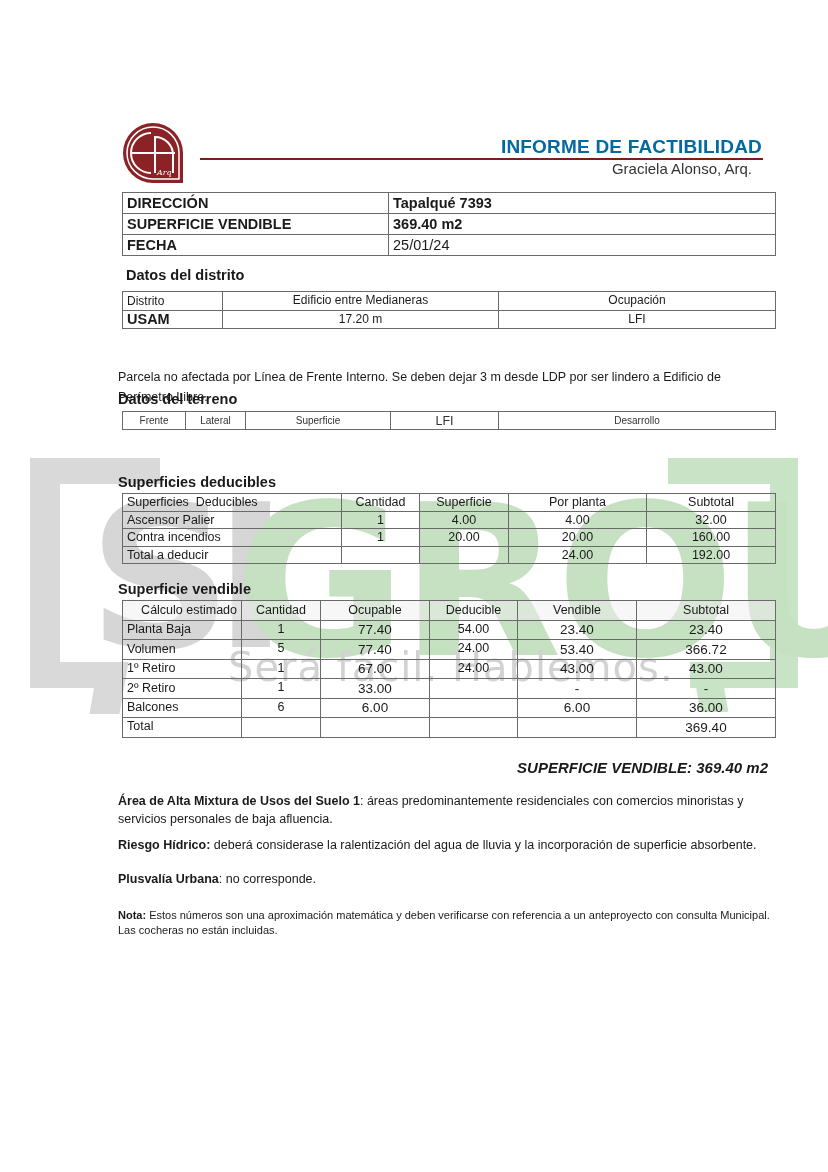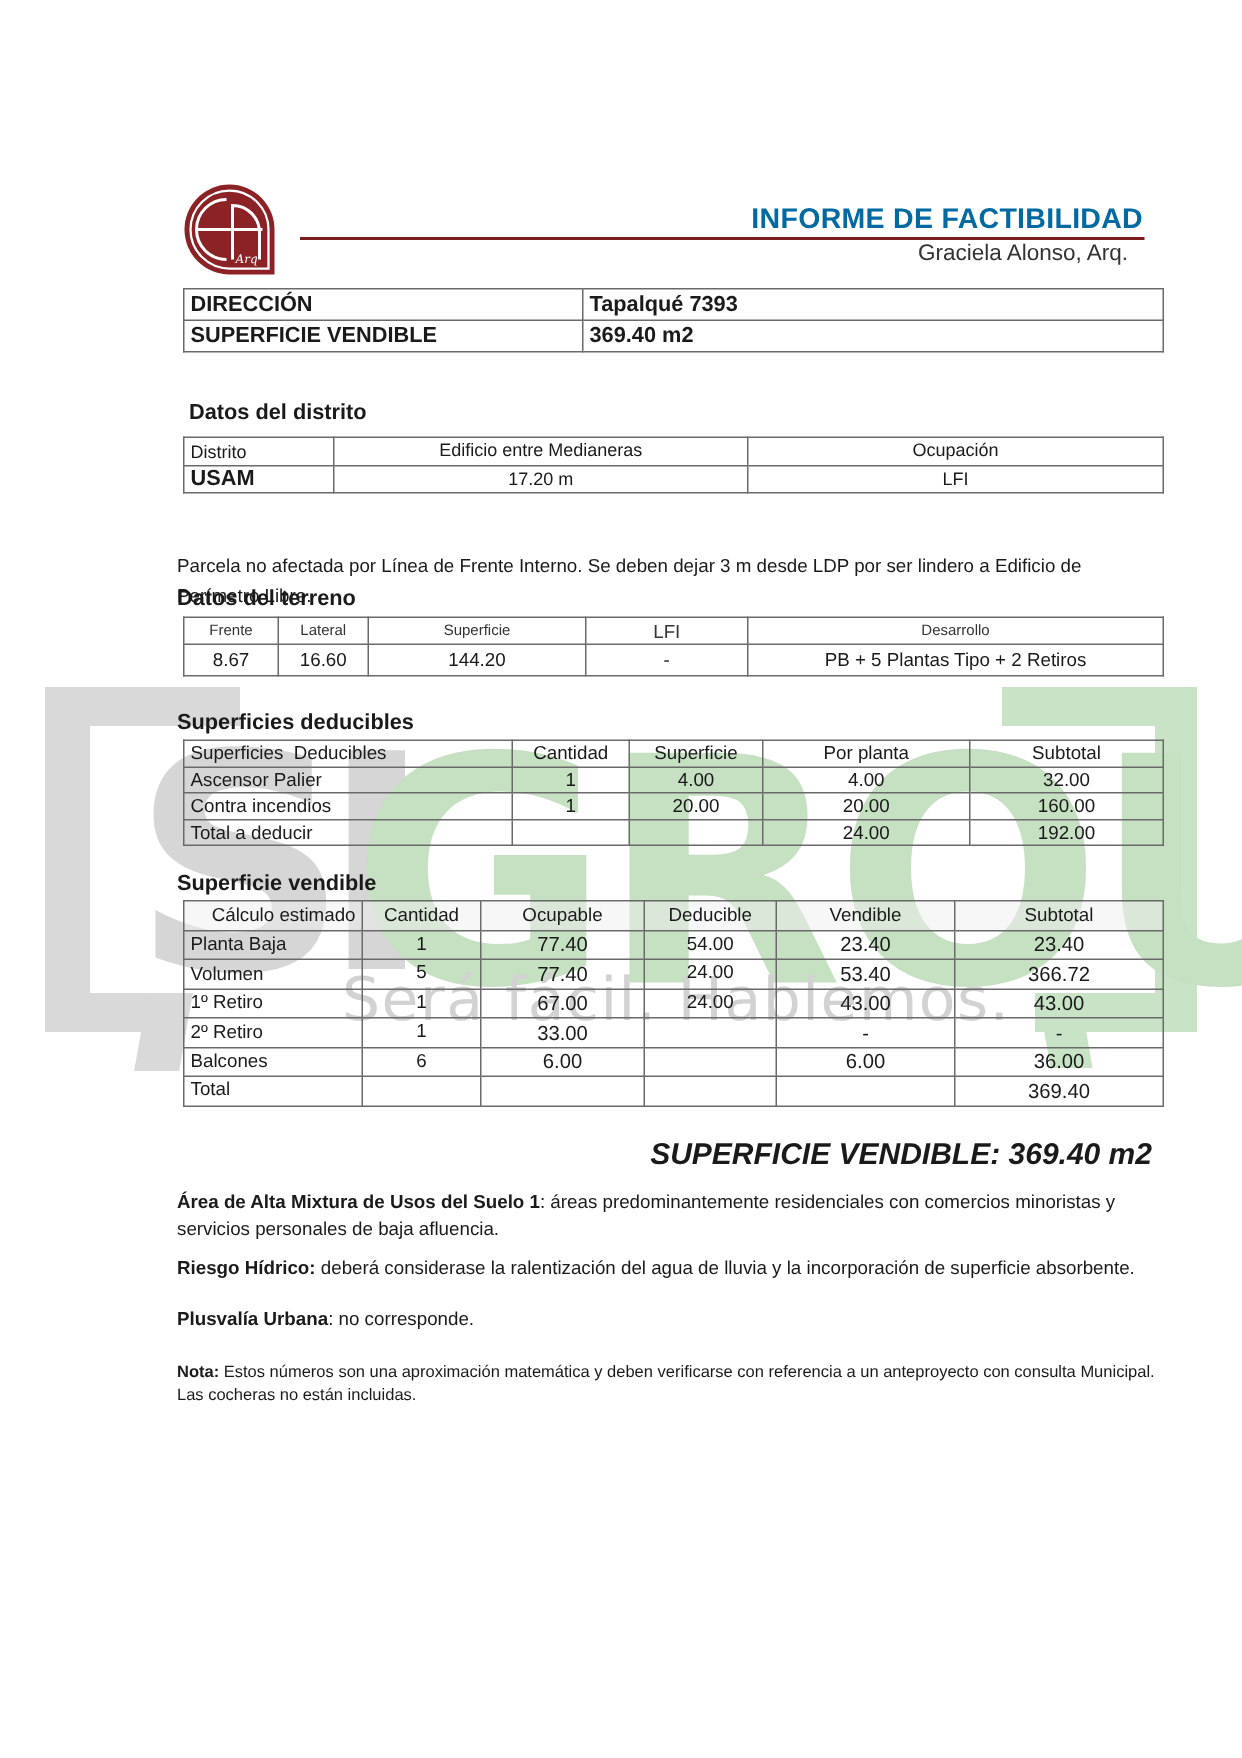--- a/index.html
+++ b/index.html
@@ -61,21 +61,21 @@
   .t-ded { left: 122px; top: 493px; width: 653px; }
   .t-ded td { font-size: 12.5px; height: 16.5px; line-height: 16px; }
 
   .t-vend { left: 122px; top: 600px; width: 653px; }
   .t-vend td { font-size: 12.5px; height: 18.5px; line-height: 17px; }
   .t-vend td.num { font-size: 13.5px; text-align: center; }
   .t-vend td.sm { font-size: 12.5px; text-align: center; vertical-align: top; }
   .t-vend tr.head td { background: rgba(240,240,240,0.5); }
 
   .total-line {
-    position: absolute; right: 60px; top: 759px; font-size: 20px; font-weight: bold; font-style: italic;
+    position: absolute; right: 60px; top: 759px; font-size: 15px; font-weight: bold; font-style: italic;
     white-space: nowrap;
   }
   .note { position: absolute; font-size: 11px; line-height: 15px; color: #1a1a1a; }
   b { font-weight: bold; }
 </style>
 </head>
 <body>
 
 <div>
 
@@ -116,20 +116,24 @@
       </colgroup>
     <tbody>
         <tr>
       <td>DIRECCIÓN</td>
       <td>Tapalqué 7393</td>
     </tr>
     <tr>
       <td>SUPERFICIE VENDIBLE</td>
       <td>369.40 m2</td>
     </tr>
+    <tr>
+      <td>FECHA</td>
+      <td class="val-normal">25/01/24</td>
+    </tr>
   </tbody>
     </table>
 
   <div class="h2" style="left:126px; top:267px;">Datos del distrito</div>
   <table class="t-dist">
     <colgroup>
         <col style="width:100px">
         <col style="width:276px">
         <col style="width:277px">
       </colgroup>
@@ -157,27 +161,20 @@
         <col style="width:108px">
         <col style="width:277px">
       </colgroup>
     <tbody>
         <tr>
       <td>Frente</td>
       <td>Lateral</td>
       <td>Superficie</td>
       <td class="lfi">LFI</td>
       <td>Desarrollo</td>
-    </tr>
-    <tr class="vals">
-      <td>8.67</td>
-      <td>16.60</td>
-      <td>144.20</td>
-      <td>-</td>
-      <td>PB + 5 Plantas Tipo + 2 Retiros</td>
     </tr>
   </tbody>
     </table>
 
   <div class="h2" style="left:118px; top:474px;">Superficies deducibles</div>
   <table class="t-ded">
     <colgroup>
         <col style="width:219px">
         <col style="width:78px">
         <col style="width:89px">

